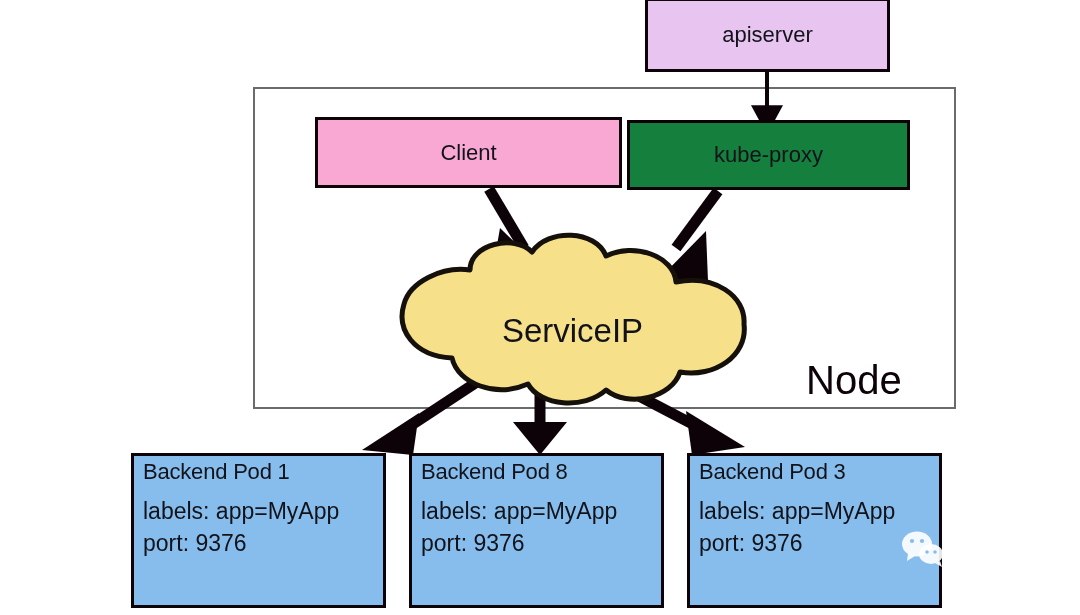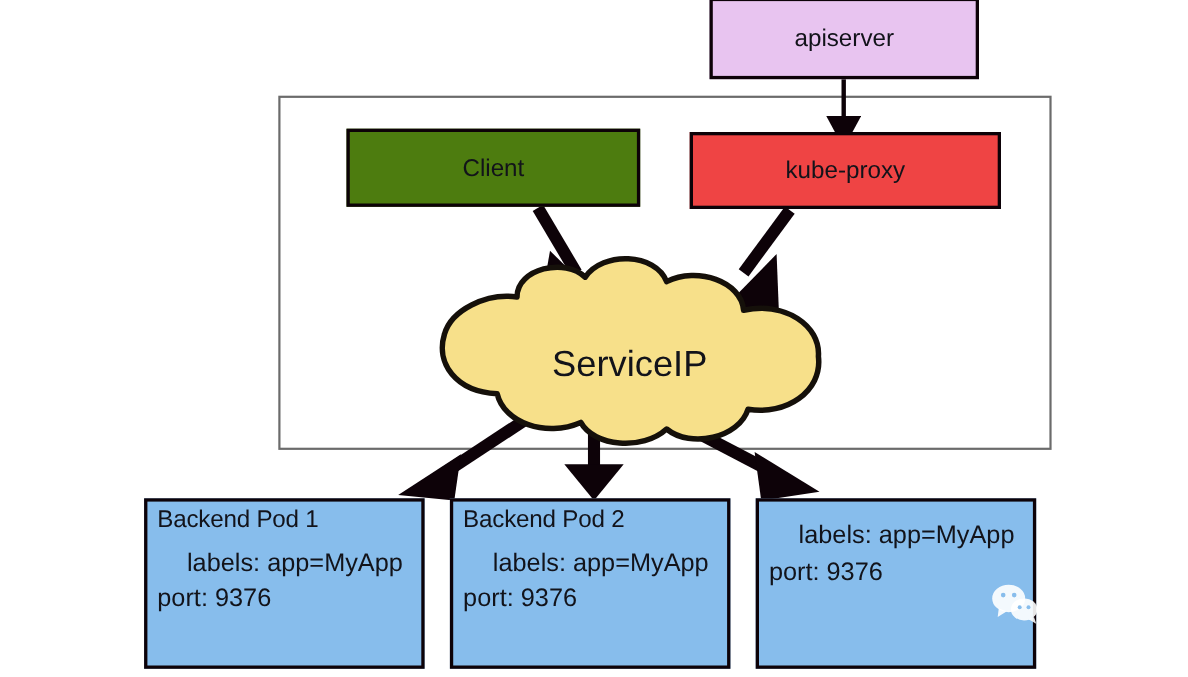--- a/index.html
+++ b/index.html
@@ -46,30 +46,30 @@
   #apiserver-box {
     left: 645px;
     top: -2px;
     width: 245px;
     height: 74px;
     background: #e8c4f0;
   }
   #client-box {
     left: 315px;
     top: 117px;
-    width: 267px;
+    width: 307px;
     height: 71px;
-    background: #4d7c0f;
+    background: #f9a8d4;
   }
   #kubeproxy-box {
     left: 627px;
     top: 120px;
     width: 283px;
     height: 70px;
-    background: #ef4444;
+    background: #15803d;
   }
   .pod-box {
     position: absolute;
     box-sizing: border-box;
     border: 3px solid #0d0208;
     background: #87bdec;
     color: #12131a;
     padding: 4px 9px 0 9px;
     overflow: hidden;
   }
@@ -80,21 +80,21 @@
     font-size: 22px;
     line-height: 1.12;
     white-space: nowrap;
     letter-spacing: -0.2px;
   }
   .pod-detail {
     font-size: 23px;
     line-height: 1.42;
     white-space: nowrap;
   }
-  .pod-detail.first { margin-top: 10px; margin-left: 27px; }
+  .pod-detail.first { margin-top: 10px; }
   #cloud-text {
     position: absolute;
     left: 400px;
     top: 276px;
     width: 345px;
     height: 110px;
     display: flex;
     flex-direction: column;
     align-items: center;
     justify-content: center;
@@ -214,34 +214,36 @@
   </div>
 
   <div class="box" id="kubeproxy-box">
     <span class="box-label">kube-proxy</span>
   </div>
 
   <div id="cloud-text">
     <span class="cloud-line">ServiceIP</span>
   </div>
 
+  <div id="node-label">Node</div>
 
   <div class="pod-box" id="pod-box-1">
     <div class="pod-title">Backend Pod 1</div>
     <div class="pod-detail first">labels: app=MyApp</div>
     <div class="pod-detail">port: 9376</div>
   </div>
 
   <div class="pod-box" id="pod-box-2">
-    <div class="pod-title">Backend Pod 2</div>
+    <div class="pod-title">Backend Pod 8</div>
     <div class="pod-detail first">labels: app=MyApp</div>
     <div class="pod-detail">port: 9376</div>
   </div>
 
   <div class="pod-box" id="pod-box-3">
+    <div class="pod-title">Backend Pod 3</div>
     <div class="pod-detail first">labels: app=MyApp</div>
     <div class="pod-detail">port: 9376</div>
   </div>
 
   <div id="watermark">
     <svg id="watermark-icon" viewBox="0 0 46 38">
       <ellipse cx="17" cy="14" rx="15" ry="12.5" fill="#ffffff" opacity="0.9"></ellipse>
       <polygon points="8,23 7,31 15,26" fill="#ffffff" opacity="0.9"></polygon>
       <circle cx="12" cy="11" r="2.1" fill="#87bdec"></circle>
       <circle cx="22" cy="11" r="2.1" fill="#87bdec"></circle>

